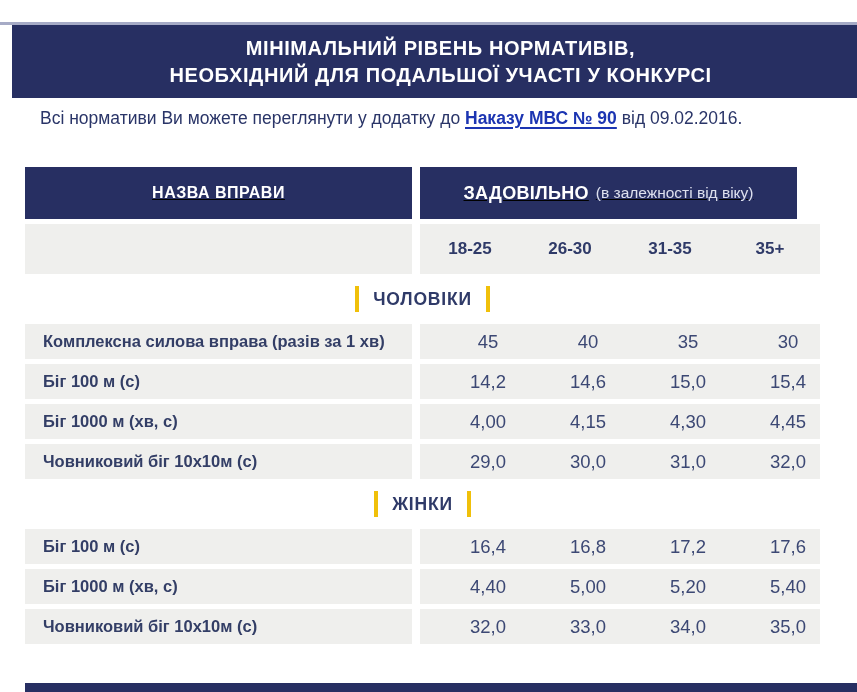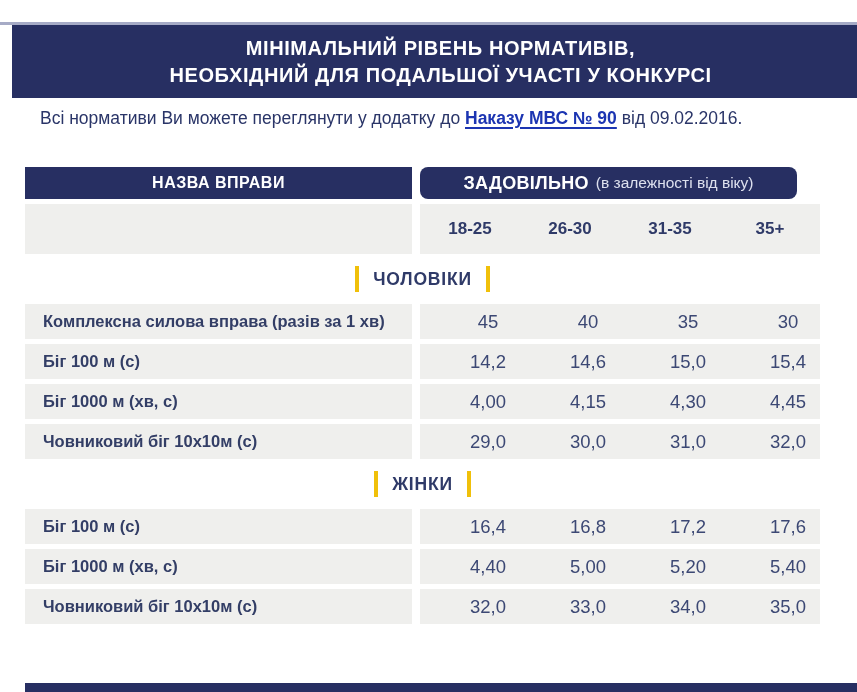--- a/index.html
+++ b/index.html
@@ -28,27 +28,27 @@
   }
   .intro a {
     color:#1C35B2; font-weight:700;
     text-decoration:underline; text-decoration-thickness:2px; text-underline-offset:3px;
   }
   .norms-table {
     position:absolute; top:167px; left:25px; width:795px;
     display:flex; flex-direction:column; gap:5px;
   }
   .trow-flex { display:flex; gap:8px; }
-  .thead { height:32px; }
+  .thead { height:52px;text-decoration:underline; }
   .cell-navy {
     background:#272F62; color:#ffffff;
     display:flex; align-items:center; justify-content:center;
   }
   .name-h { width:387px; font-weight:700; font-size:16px; letter-spacing:0.5px; }
-  .grade-h { width:377px; gap:7px;border-radius:8px; }
+  .grade-h { width:377px; gap:7px; }
   .grade-main { font-weight:700; font-size:18px; letter-spacing:0.3px; }
   .grade-note { font-weight:400; font-size:15.5px; color:#DDE0EE; }
   .agerow { height:50px; }
   .name-spacer { width:387px; background:#EFEFED; }
   .vals {
     width:400px; background:#EFEFED; display:flex;
   }
   .val {
     flex:1; display:flex; align-items:center; justify-content:center;
   }

